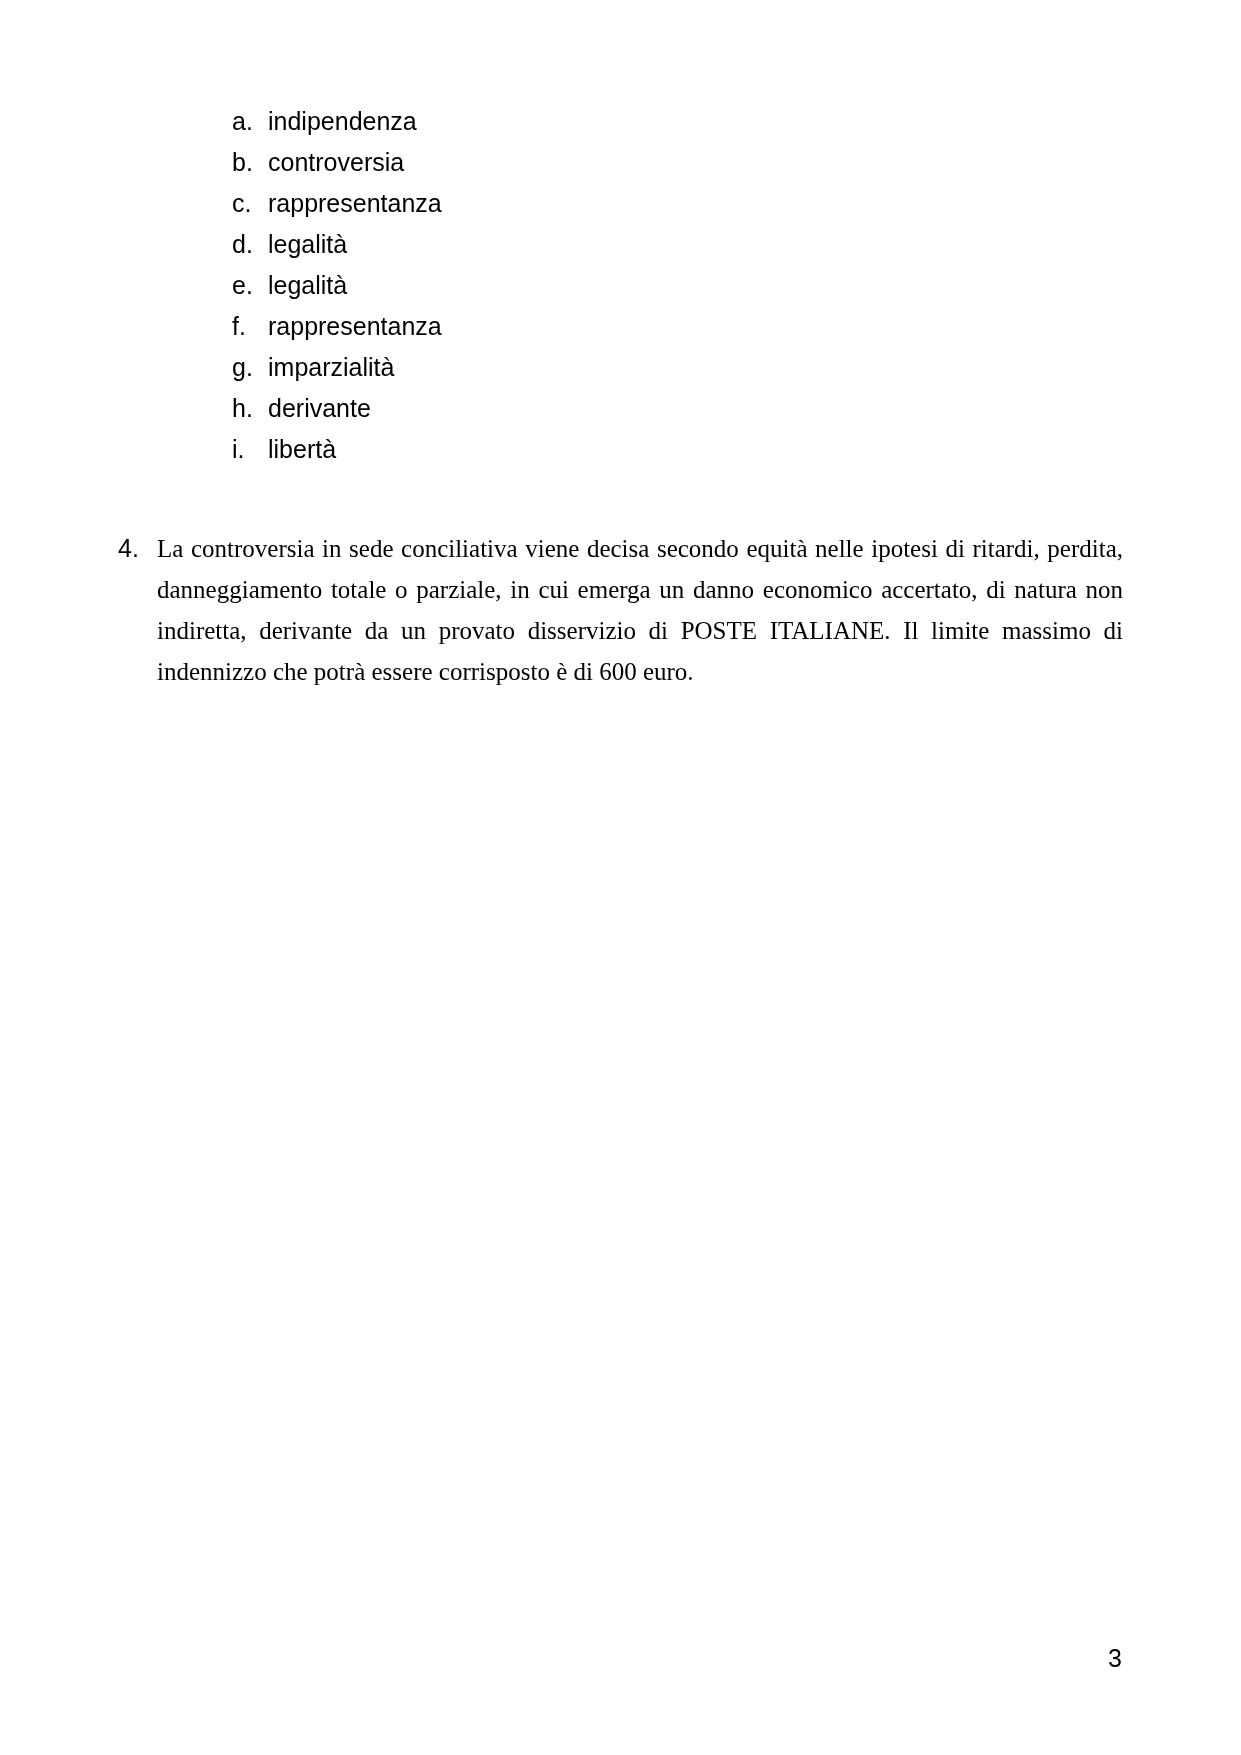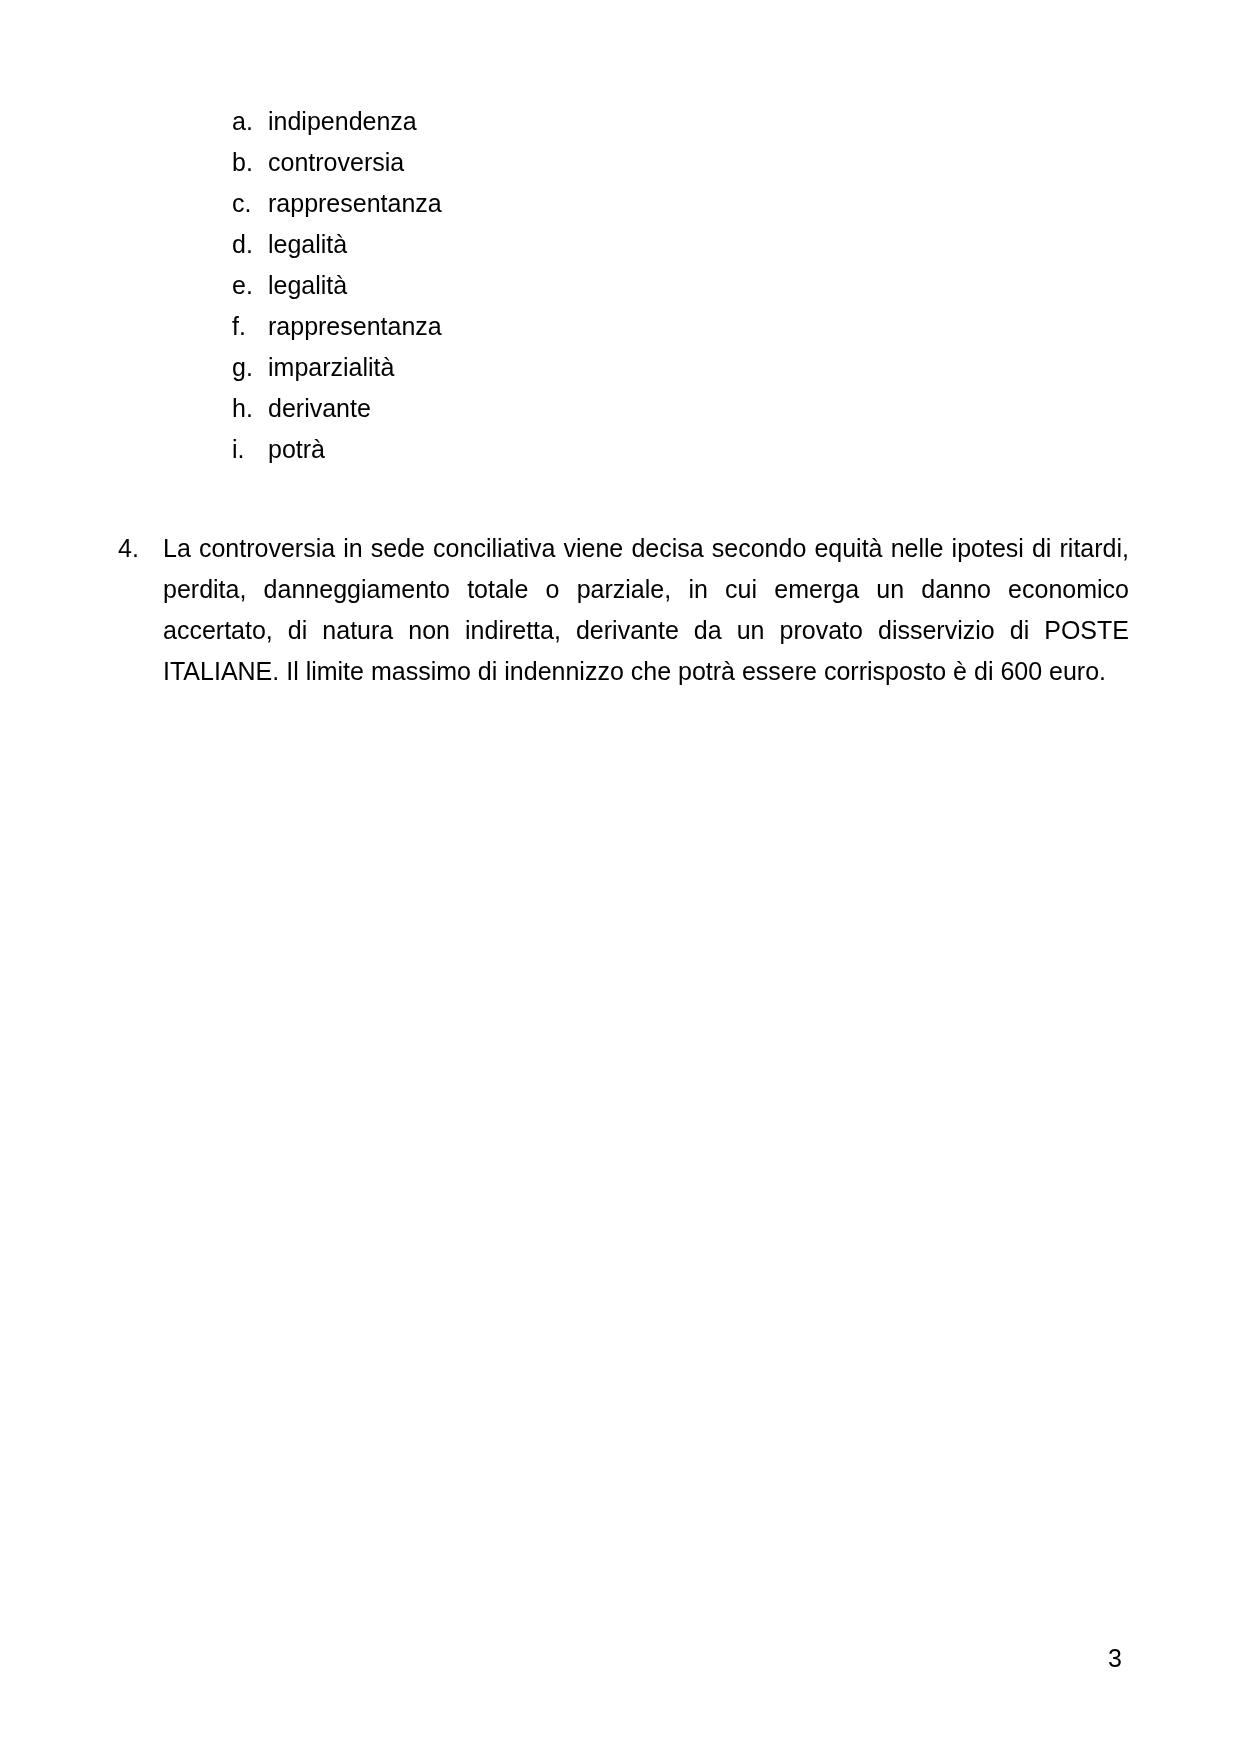--- a/index.html
+++ b/index.html
@@ -33,25 +33,26 @@
   }
   .question-number {
     position: absolute;
     top: 528px;
     left: 118px;
     line-height: 41px;
   }
   .question-text {
     position: absolute;
     top: 528px;
-    left: 163px;
+    left: 157px;
     width: 966px;
     line-height: 41px;
     text-align: justify;
     hyphens: none;
+    font-family: Liberation Serif, serif;
   }
   .page-number {
     position: absolute;
     top: 1638px;
     right: 119px;
     line-height: 41px;
   }
 </style>
 </head>
 <body>
@@ -86,21 +87,21 @@
     <div class="list-item">
       <span class="marker">g.</span>
       <span class="label">imparzialità</span>
     </div>
     <div class="list-item">
       <span class="marker">h.</span>
       <span class="label">derivante</span>
     </div>
     <div class="list-item">
       <span class="marker">i.</span>
-      <span class="label">potrà</span>
+      <span class="label">libertà</span>
     </div>
   </div>
 
   <div class="question-number">4.</div>
   <div class="question-text">La controversia in sede conciliativa viene decisa secondo equità nelle ipotesi di ritardi, perdita, danneggiamento totale o parziale, in cui emerga un danno economico accertato, di natura non indiretta, derivante da un provato disservizio di POSTE ITALIANE. Il limite massimo di indennizzo che potrà essere corrisposto è di 600 euro.</div>
 
   <div class="page-number">3</div>
 
 </div>
 

